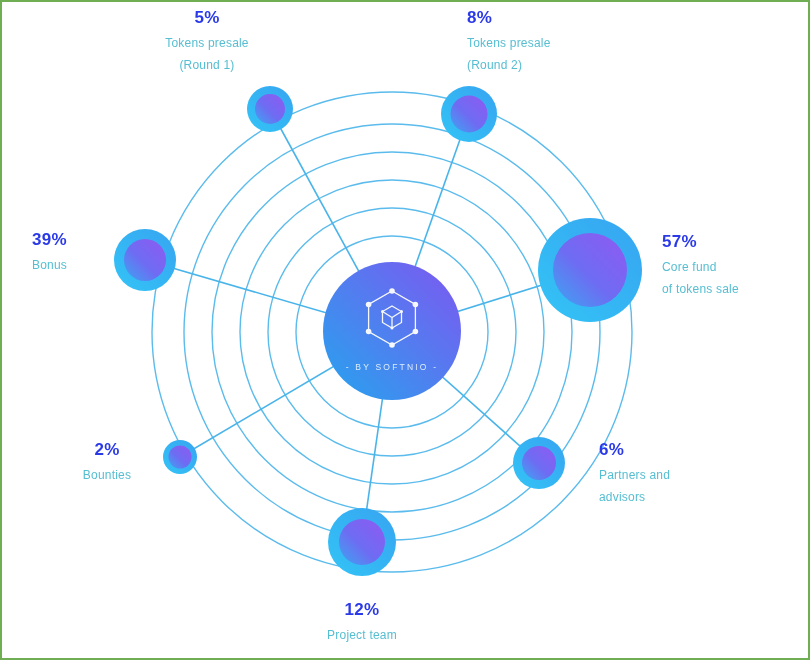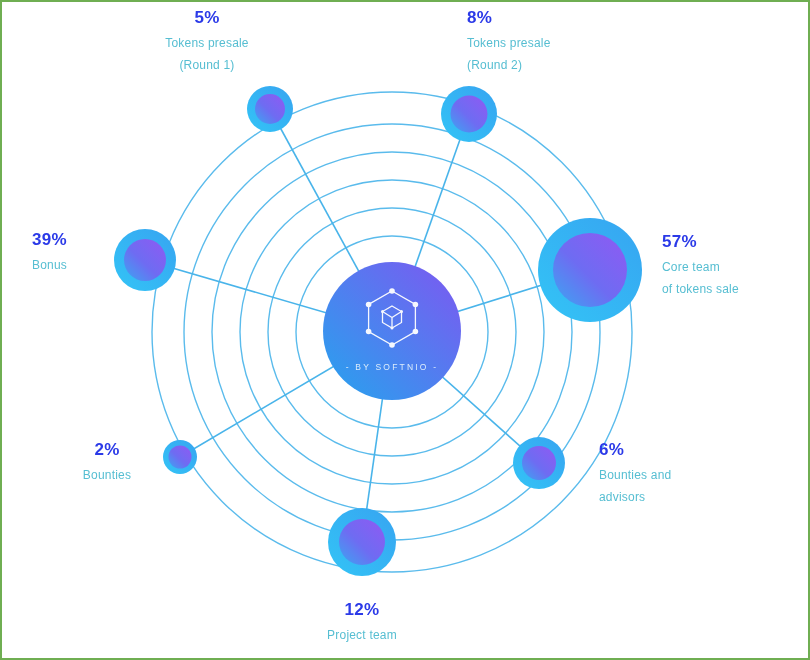--- a/index.html
+++ b/index.html
@@ -138,27 +138,27 @@
   </div>
 
   <div class="label-block ta-l" style="left:465px; top:6px; width:170px;">
     <span class="pct">8%</span>
     <span class="lbl">Tokens presale</span>
     <span class="lbl">(Round 2)</span>
   </div>
 
   <div class="label-block ta-l" style="left:660px; top:230px; width:145px;">
     <span class="pct">57%</span>
-    <span class="lbl">Core team</span>
+    <span class="lbl">Core fund</span>
     <span class="lbl">of tokens sale</span>
   </div>
 
   <div class="label-block ta-l" style="left:597px; top:438px; width:140px;">
     <span class="pct">6%</span>
-    <span class="lbl">Bounties and</span>
+    <span class="lbl">Partners and</span>
     <span class="lbl">advisors</span>
   </div>
 
   <div class="label-block ta-c" style="left:280px; top:598px; width:160px;">
     <span class="pct">12%</span>
     <span class="lbl">Project team</span>
   </div>
 
   <div class="label-block ta-c" style="left:45px; top:438px; width:120px;">
     <span class="pct">2%</span>

